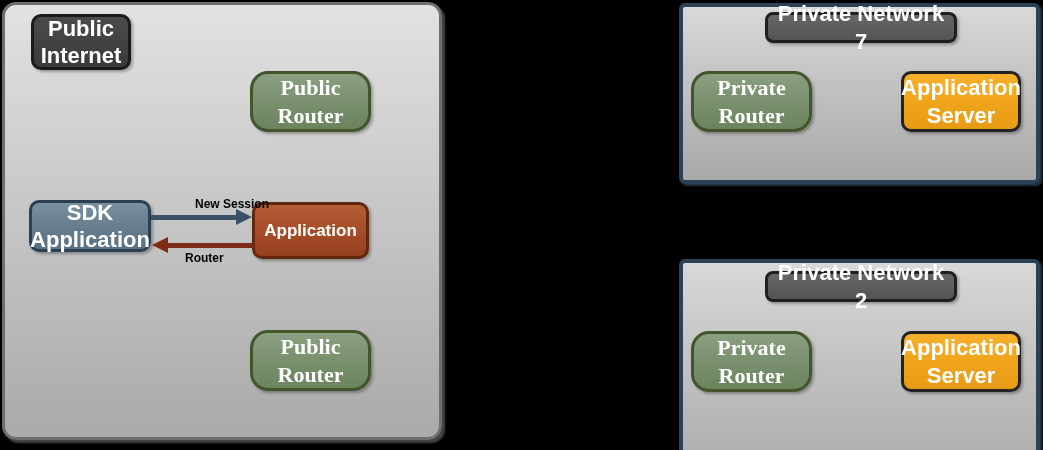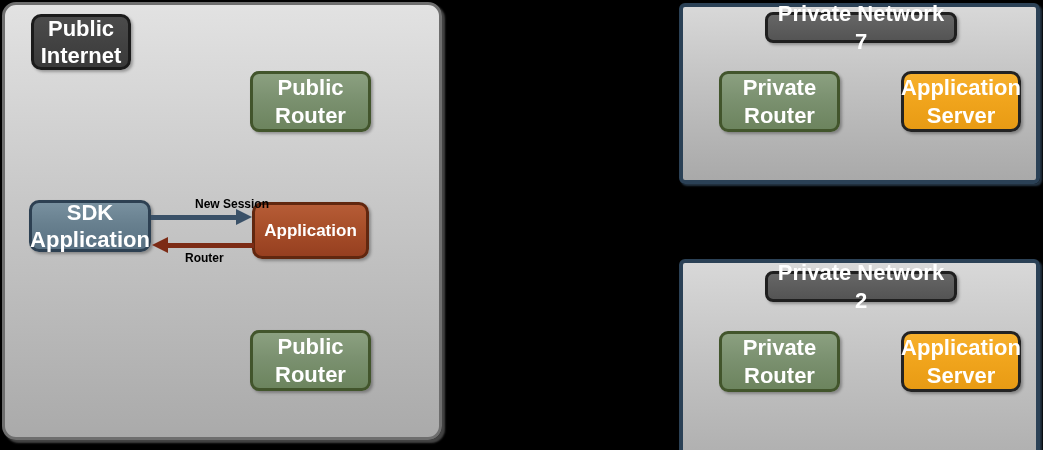--- a/index.html
+++ b/index.html
@@ -51,21 +51,22 @@
     box-shadow: 2px 2px 3px rgba(0,0,0,0.3);
     padding: 2px 6px;
   }
   .node-dark {
     background: linear-gradient(180deg, #4b4b4b 0%, #3a3a3a 100%);
     border: 3px solid #1b1b1b;
   }
   .node-green {
     background: linear-gradient(180deg, #8ba080 0%, #7b9170 45%, #6c845e 100%);
     border: 3px solid #42552c;
-    border-radius: 9px;
+    border-radius: 18px;
+    font-family: Liberation Serif, serif;
   }
   .node-slate {
     background: linear-gradient(180deg, #78909f 0%, #68808f 45%, #597183 100%);
     border: 3px solid #2d4052;
   }
   .node-rust {
     background: linear-gradient(180deg, #b65c36 0%, #a84f2a 45%, #963f20 100%);
     border: 3px solid #61270f;
     font-size: 17px;
   }
@@ -83,21 +84,21 @@
   .n-public-internet      { left: 26px;  top: 9px;   width: 100px; height: 56px; }
   .n-public-router-top    { left: 245px; top: 66px;  width: 121px; height: 61px; }
   .n-sdk-application      { left: 24px;  top: 195px; width: 122px; height: 52px; }
   .n-controller           { left: 247px; top: 197px; width: 117px; height: 57px; }
   .n-public-router-bottom { left: 245px; top: 325px; width: 121px; height: 61px; }
 
   
   .n-pn-header     { left: 82px;  width: 192px; height: 31px; }
   .zone-pn1 .n-pn-header { top: 5px; }
   .zone-pn2 .n-pn-header { top: 8px; }
-  .n-private-router { left: 36px;  top: 64px; width: 121px; height: 61px; }
+  .n-private-router { left: 8px;  top: 64px; width: 121px; height: 61px; }
   .n-app-server     { left: 218px; top: 64px; width: 120px; height: 61px; }
   .zone-pn2 .n-private-router, .zone-pn2 .n-app-server { top: 68px; }
 
   
   .arrow-line {
     position: absolute;
     height: 5px;
   }
   .arrow-head {
     position: absolute;

